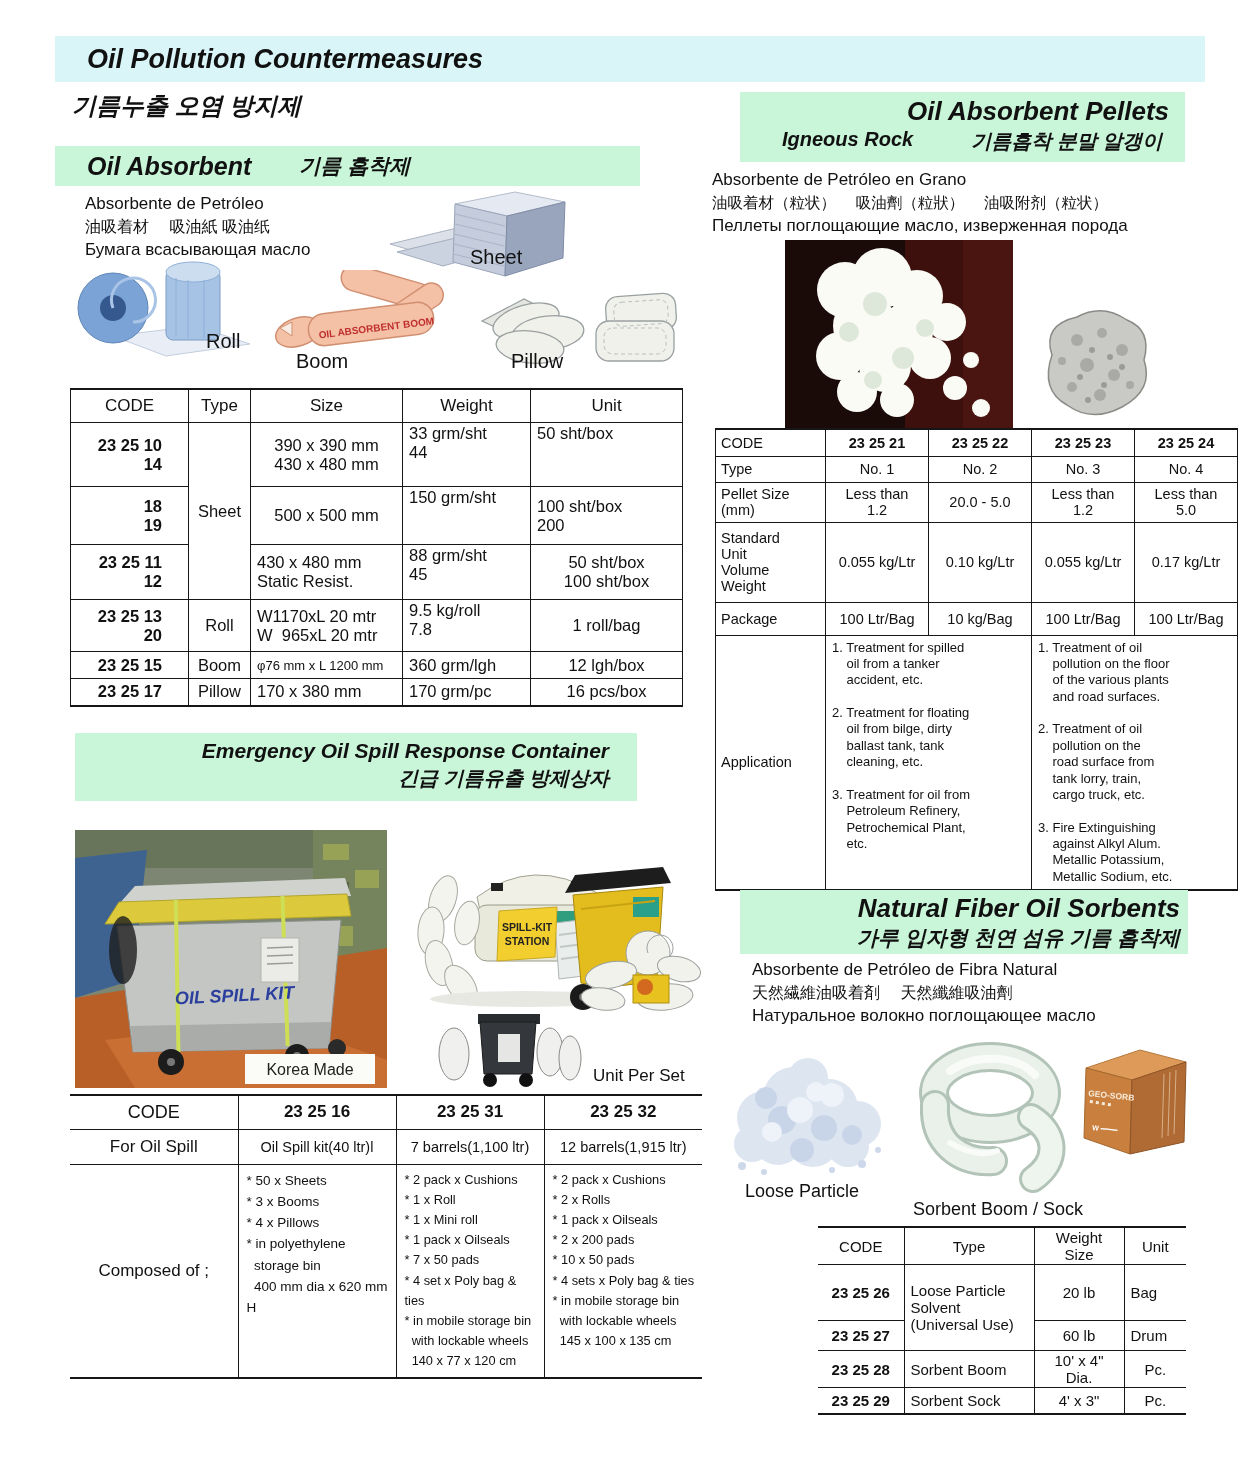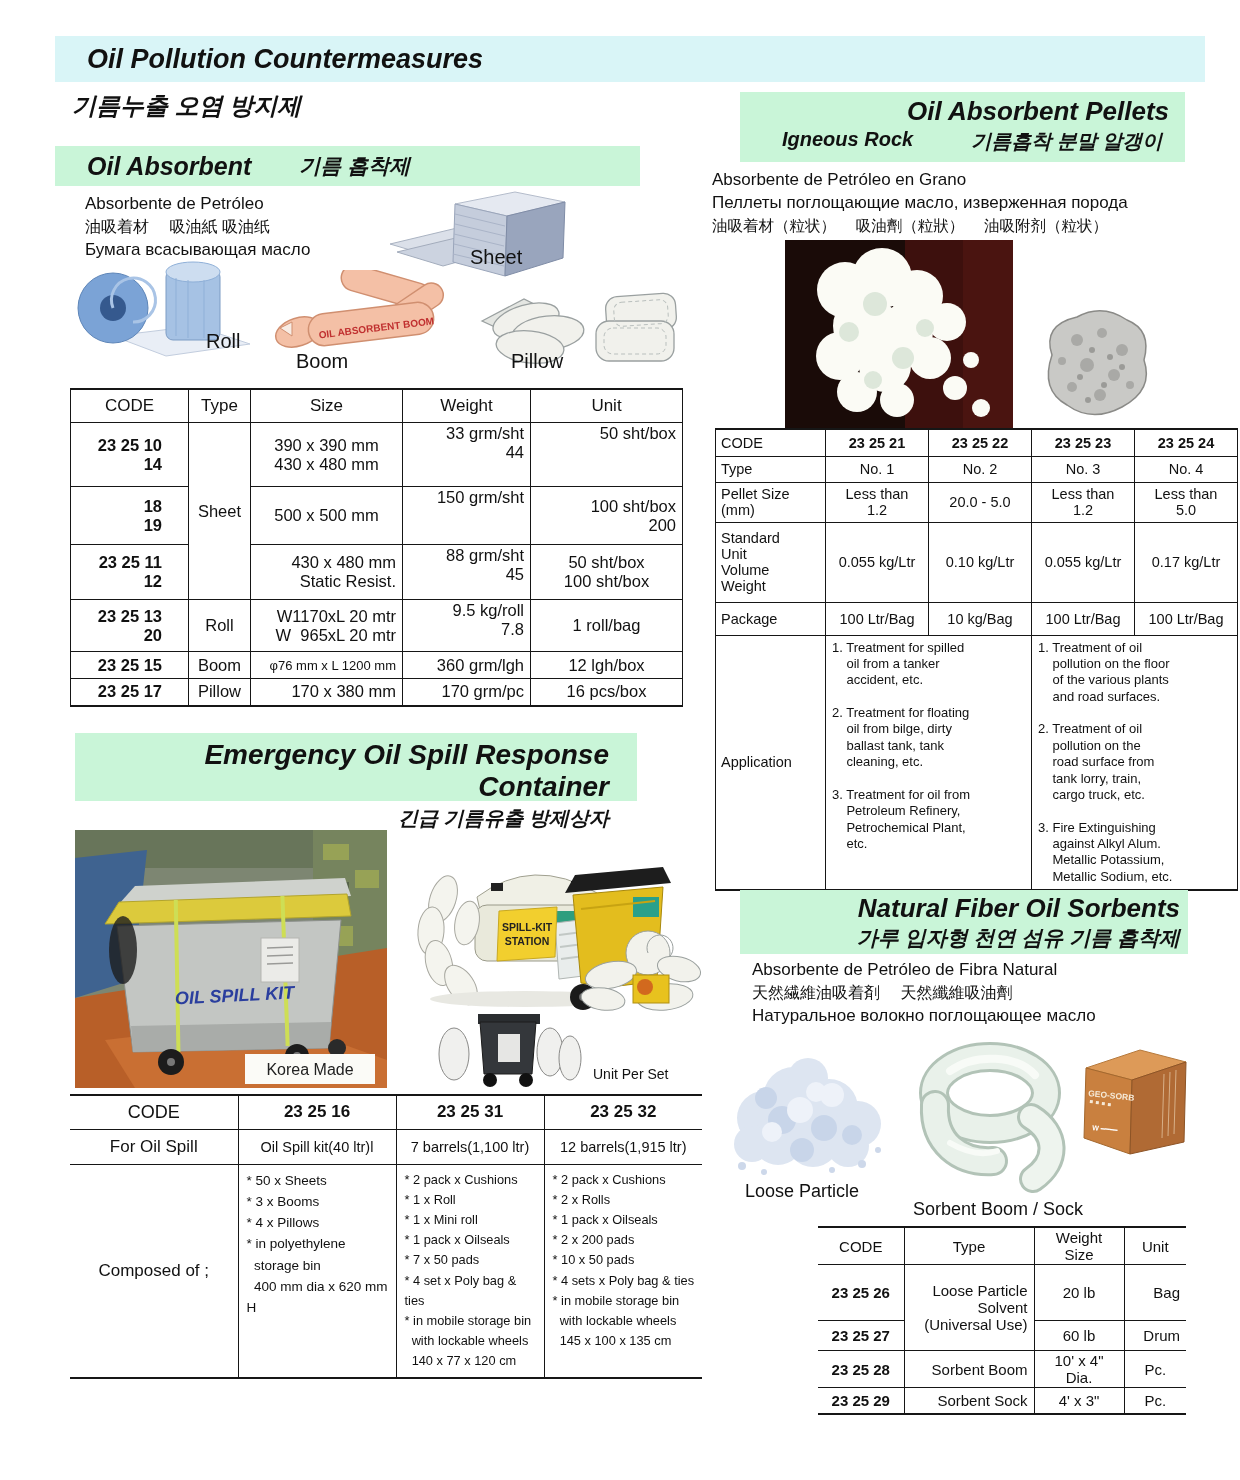--- a/index.html
+++ b/index.html
@@ -14,21 +14,21 @@
   
   .desc{font-size:17px;line-height:23px;}
   
   table{border-collapse:collapse;table-layout:fixed;position:absolute;background:#fff;}
   td,th{border:1.6px solid #161616;padding:1px 6px;vertical-align:middle;overflow:hidden;}
   .t{border-top:2.4px solid #161616;border-bottom:2.4px solid #161616;}
   .no-outer-v tr > *:first-child{border-left:none;}
   .no-outer-v tr > *:last-child{border-right:none;}
   .bold{font-weight:bold;}
   .ctr{text-align:center;}
-  .lft{text-align:right;}
+  .lft{text-align:left;}
   .top{vertical-align:top;}
   
   .oat{width:612px;font-size:16.5px;}
   .oat th{font-weight:normal;font-size:17px;height:30px;}
   .oat .code{font-weight:bold;text-align:right;padding-right:26px;}
   
   .pt{width:522px;font-size:14.5px;}
   .pt td{padding:2px 5px;}
   .pt .rl{text-align:left;font-size:14.5px;}
   .pt .app{font-size:13px;line-height:1.26;vertical-align:top;padding:4px 4px 4px 6px;}
@@ -188,22 +188,22 @@
 
   <div class="abs green-bar" style="left:740px;top:92px;width:445px;height:70px;box-sizing:border-box;padding:4px 16px 0 42px;">
     <div class="ital" style="font-size:26px;">Oil Absorbent Pellets</div>
     <div style="display:flex;gap:58px;margin-top:1px;">
       <span class="ital" style="font-size:20px;">Igneous Rock</span>
       <span class="ital" style="font-size:20px;">기름흡착 분말 알갱이</span>
     </div>
   </div>
   <div class="abs desc" style="left:712px;top:168px;">
     <div>Absorbente de Petróleo en Grano</div>
+    <div style="font-size:15.5px;">油吸着材（粒状）　 吸油劑（粒狀）　 油吸附剂（粒状）</div>
     <div>Пеллеты поглощающие масло, изверженная порода</div>
-    <div style="font-size:15.5px;">油吸着材（粒状）　 吸油劑（粒狀）　 油吸附剂（粒状）</div>
   </div>
 
   <svg class="abs" style="left:785px;top:240px;" width="228" height="188" viewBox="0 0 228 188">
     <rect width="228" height="188" fill="#1a0b08"></rect>
     <rect x="120" width="108" height="188" fill="#3d100d"></rect>
     <rect x="178" width="50" height="188" fill="#4a1410"></rect>
     <g fill="#fbfbf5">
       <circle cx="60" cy="50" r="28"></circle>
         <circle cx="97" cy="38" r="30"></circle>
         <circle cx="132" cy="56" r="26"></circle>
@@ -329,21 +329,21 @@
 
 3. Fire Extinguishing
     against Alkyl Alum.
     Metallic Potassium,
     Metallic Sodium, etc.</td>
     </tr>
   </tbody>
     </table>
 
   <div class="abs green-bar" style="left:75px;top:733px;width:562px;height:68px;box-sizing:border-box;padding:6px 28px 0 12px;">
-    <div class="ital" style="font-size:28px;">Emergency Oil Spill Response Container</div>
+    <div class="ital" style="font-size:21px;">Emergency Oil Spill Response Container</div>
     <div class="ital" style="font-size:20px;text-align:right;margin-top:2px;">긴급 기름유출 방제상자</div>
   </div>
 
   <svg class="abs" style="left:75px;top:830px;" width="312" height="258" viewBox="0 0 312 258">
     <rect width="312" height="258" fill="#7d8672"></rect>
     <rect y="0" width="312" height="38" fill="#68755a"></rect>
     <rect x="238" y="0" width="74" height="210" fill="#76845e"></rect>
     <g fill="#97a256">
         <rect x="248" y="14" width="26" height="16"></rect>
         <rect x="280" y="40" width="24" height="18"></rect>
@@ -430,21 +430,21 @@
       <ellipse cx="118" cy="44" rx="13" ry="24"></ellipse>
       <ellipse cx="138" cy="50" rx="11" ry="22"></ellipse>
     </g>
     <rect x="46" y="6" width="62" height="10" fill="#2a2d30"></rect>
     <polygon points="48,14 104,14 100,66 52,66" fill="#34373b" stroke="#1c1c1c"></polygon>
     <rect x="66" y="26" width="22" height="28" fill="#e6e6e4"></rect>
     <circle cx="58" cy="72" r="7" fill="#111"></circle>
       <circle cx="94" cy="72" r="7" fill="#111"></circle>
   </svg>
 
-  <div class="abs" style="left:593px;top:1066px;font-size:14px;">Unit Per Set</div>
+  <div class="abs" style="left:593px;top:1066px;font-size:17px;">Unit Per Set</div>
 
   <table class="t et no-outer-v" style="left:70px;top:1094px;">
     <colgroup>
         <col style="width:168px">
         <col style="width:158px">
         <col style="width:148px">
         <col style="width:158px">
       </colgroup>
     <tbody>
         <tr style="height:34px">

